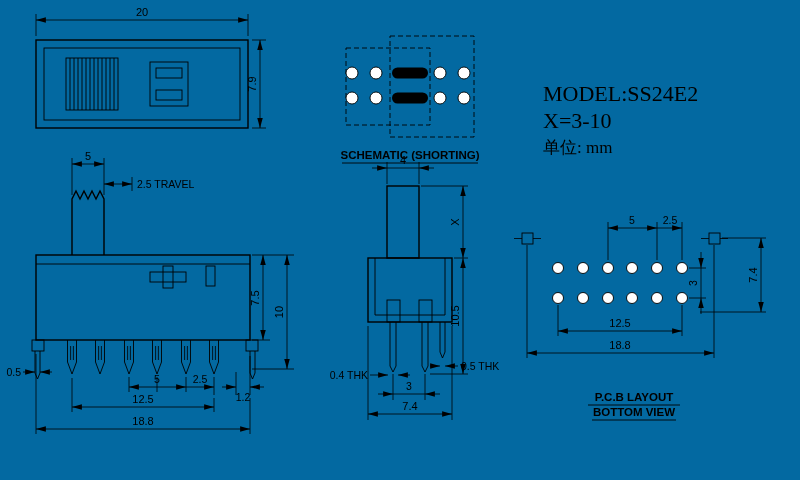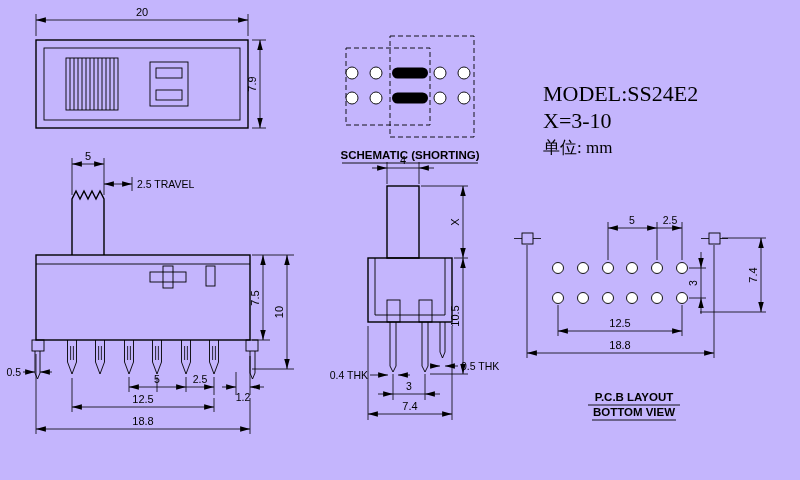--- a/index.html
+++ b/index.html
@@ -1,16 +1,16 @@
 <!DOCTYPE html>
 <html><head>
 <meta charset="utf-8">
 <style>
   html,body{margin:0;padding:0;background:#fff}
-  .stage{position:relative;width:800px;height:480px;background:#c4b5fd;overflow:hidden}
+  .stage{position:relative;width:800px;height:480px;background:#0369a1;overflow:hidden}
   svg{display:block}
   text{font-family:"Liberation Sans",sans-serif;fill:#000}
   .dimtext{font-size:11px}
   .small{font-size:10.5px}
   .lbl{font-size:11.5px;font-weight:bold}
   .model{font-family:"Liberation Serif",serif;font-size:22px}
   .unit{font-family:"Liberation Serif",serif;font-size:17px}
   .thick{stroke:#000;stroke-width:1.4;fill:none}
   .thin{stroke:#000;stroke-width:0.9;fill:none}
   .dim{stroke:#000;stroke-width:0.8;fill:none}

